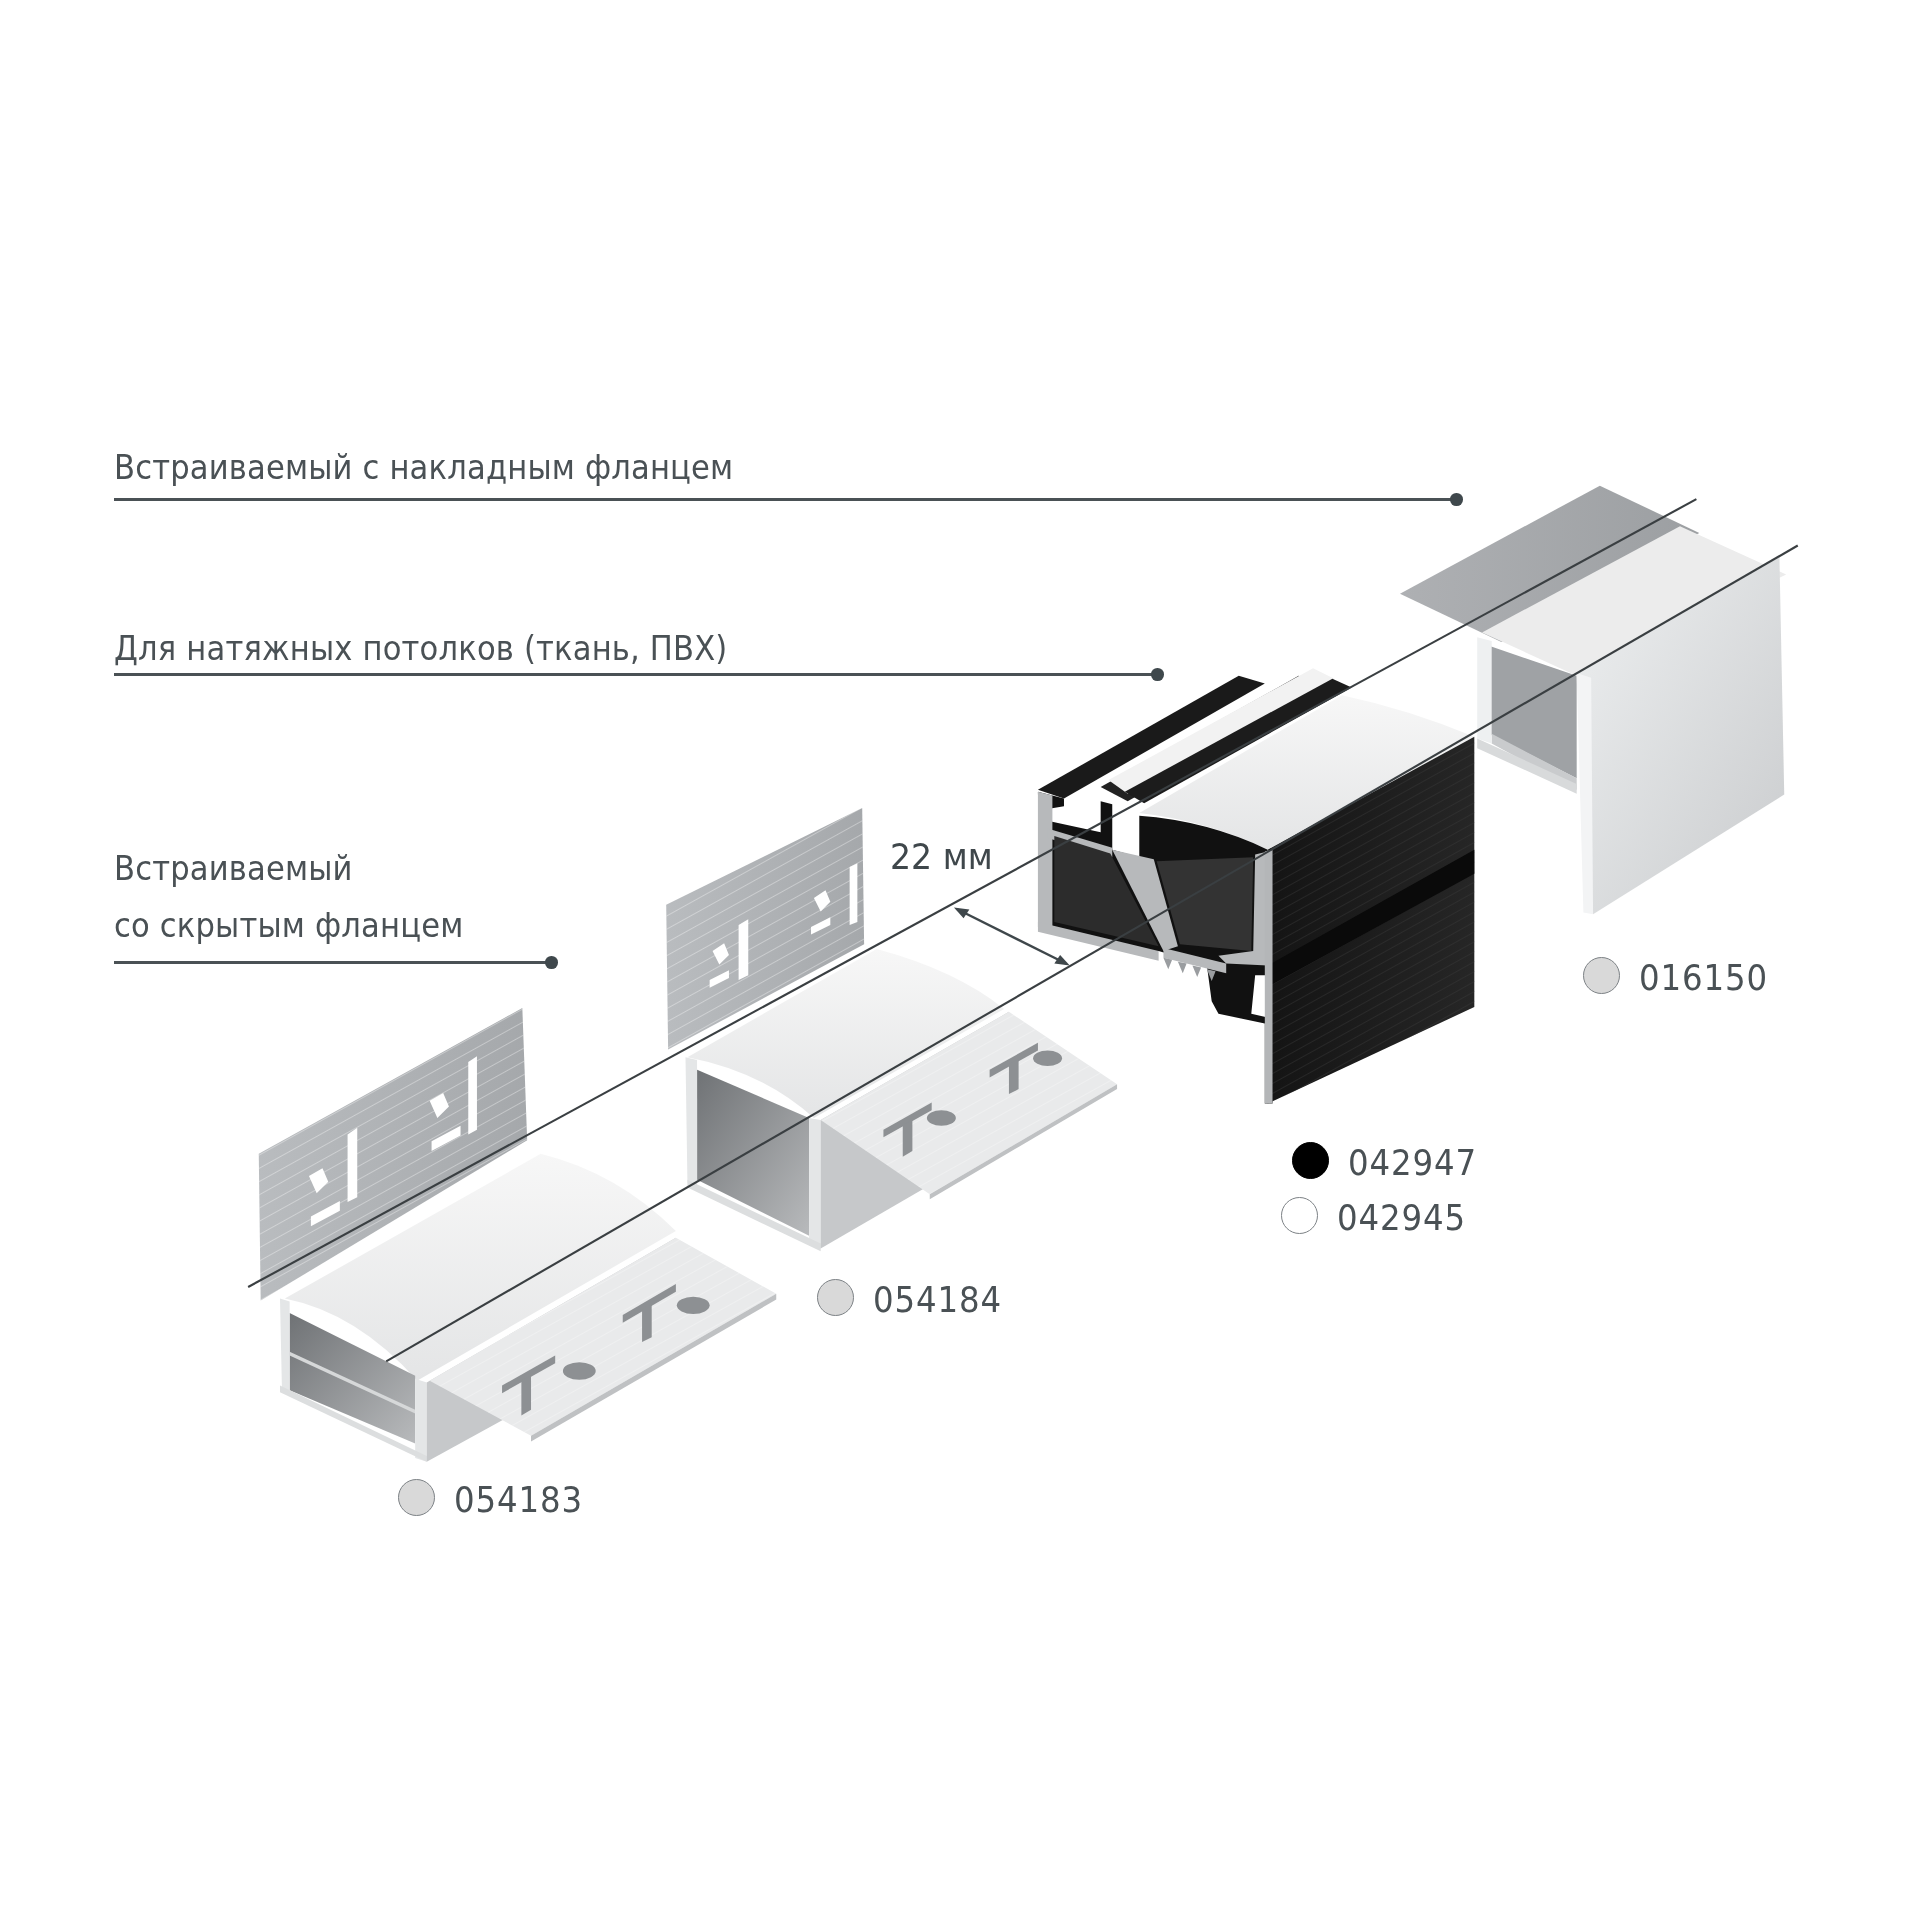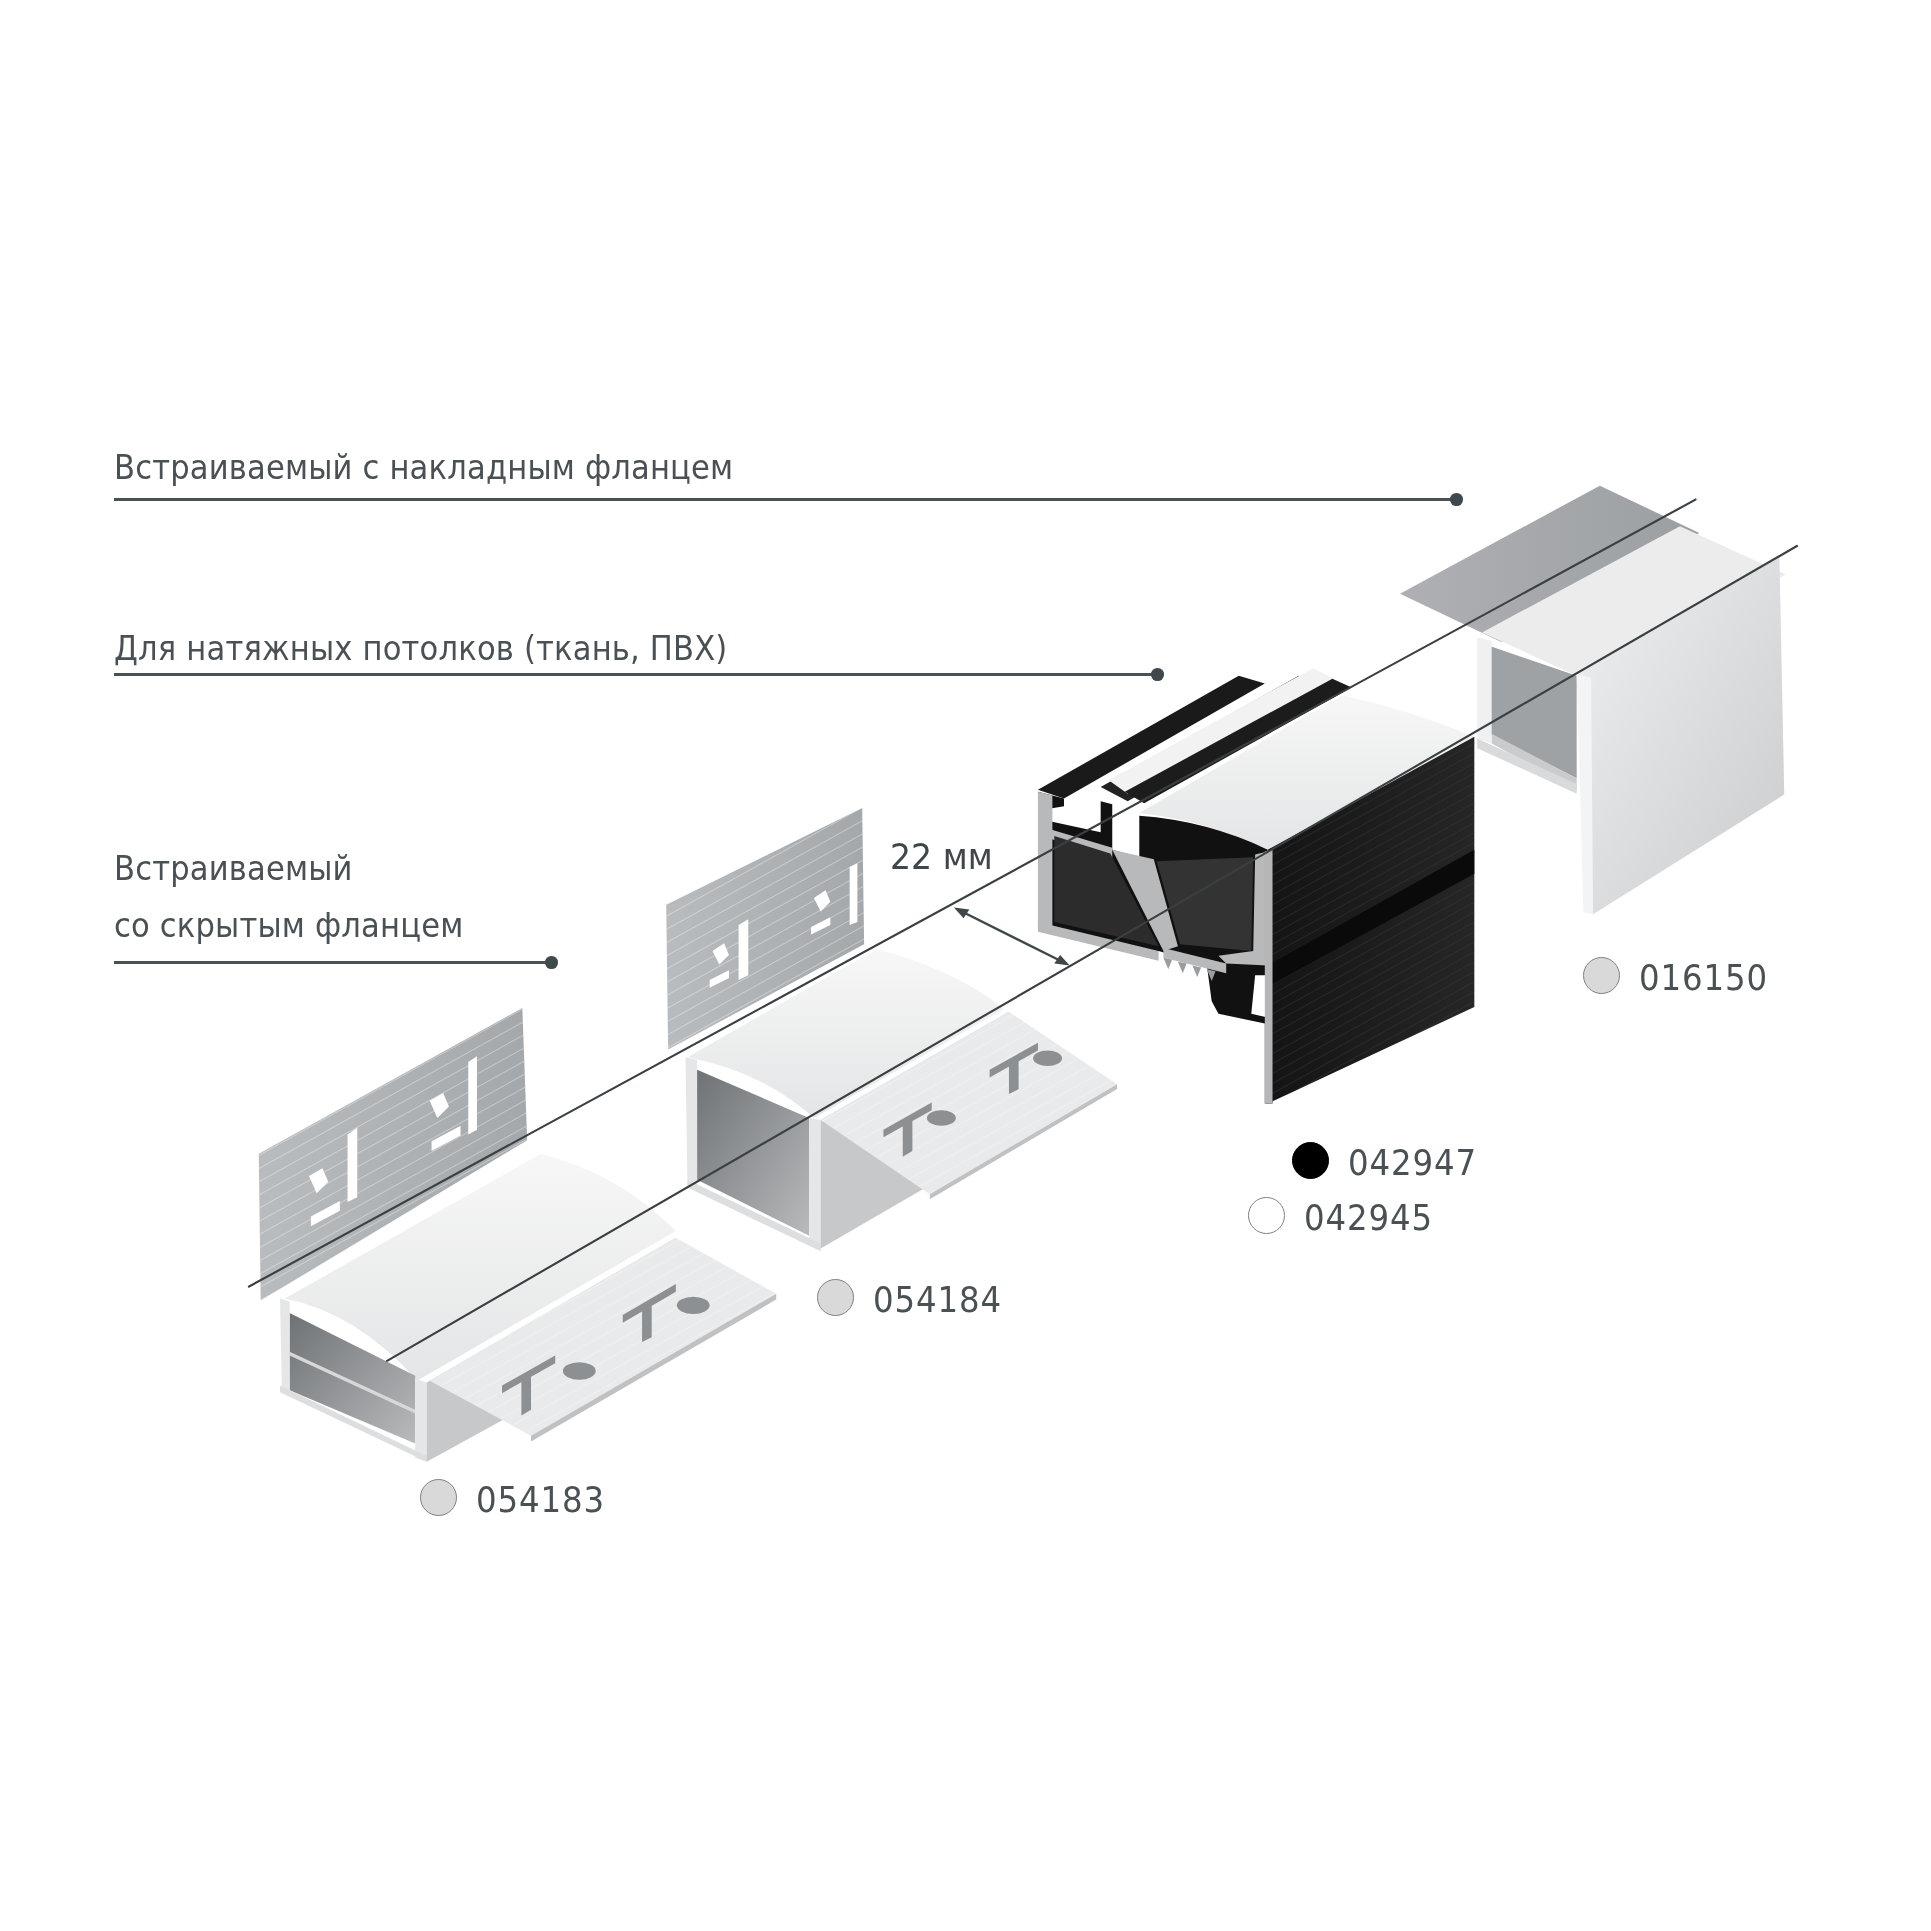--- a/index.html
+++ b/index.html
@@ -205,27 +205,27 @@
 <div class="sku" style="left:1583px; top:957px;">
   <div class="swatch" style="background:#d9d9d9;"></div>
   <span class="sku-code">016150</span>
 </div>
 
 <div class="sku" style="left:1292px; top:1142px;">
   <div class="swatch" style="background:#000000; border-color:#000;"></div>
   <span class="sku-code">042947</span>
 </div>
 
-<div class="sku" style="left:1248px; top:1197px;">
+<div class="sku" style="left:1281px; top:1197px;">
   <div class="swatch" style="background:#ffffff;"></div>
   <span class="sku-code">042945</span>
 </div>
 
 <div class="sku" style="left:817px; top:1279px;">
   <div class="swatch" style="background:#d9d9d9;"></div>
   <span class="sku-code">054184</span>
 </div>
 
-<div class="sku" style="left:420px; top:1479px;">
+<div class="sku" style="left:398px; top:1479px;">
   <div class="swatch" style="background:#d9d9d9;"></div>
   <span class="sku-code">054183</span>
 </div>
 
 
 </body></html>

